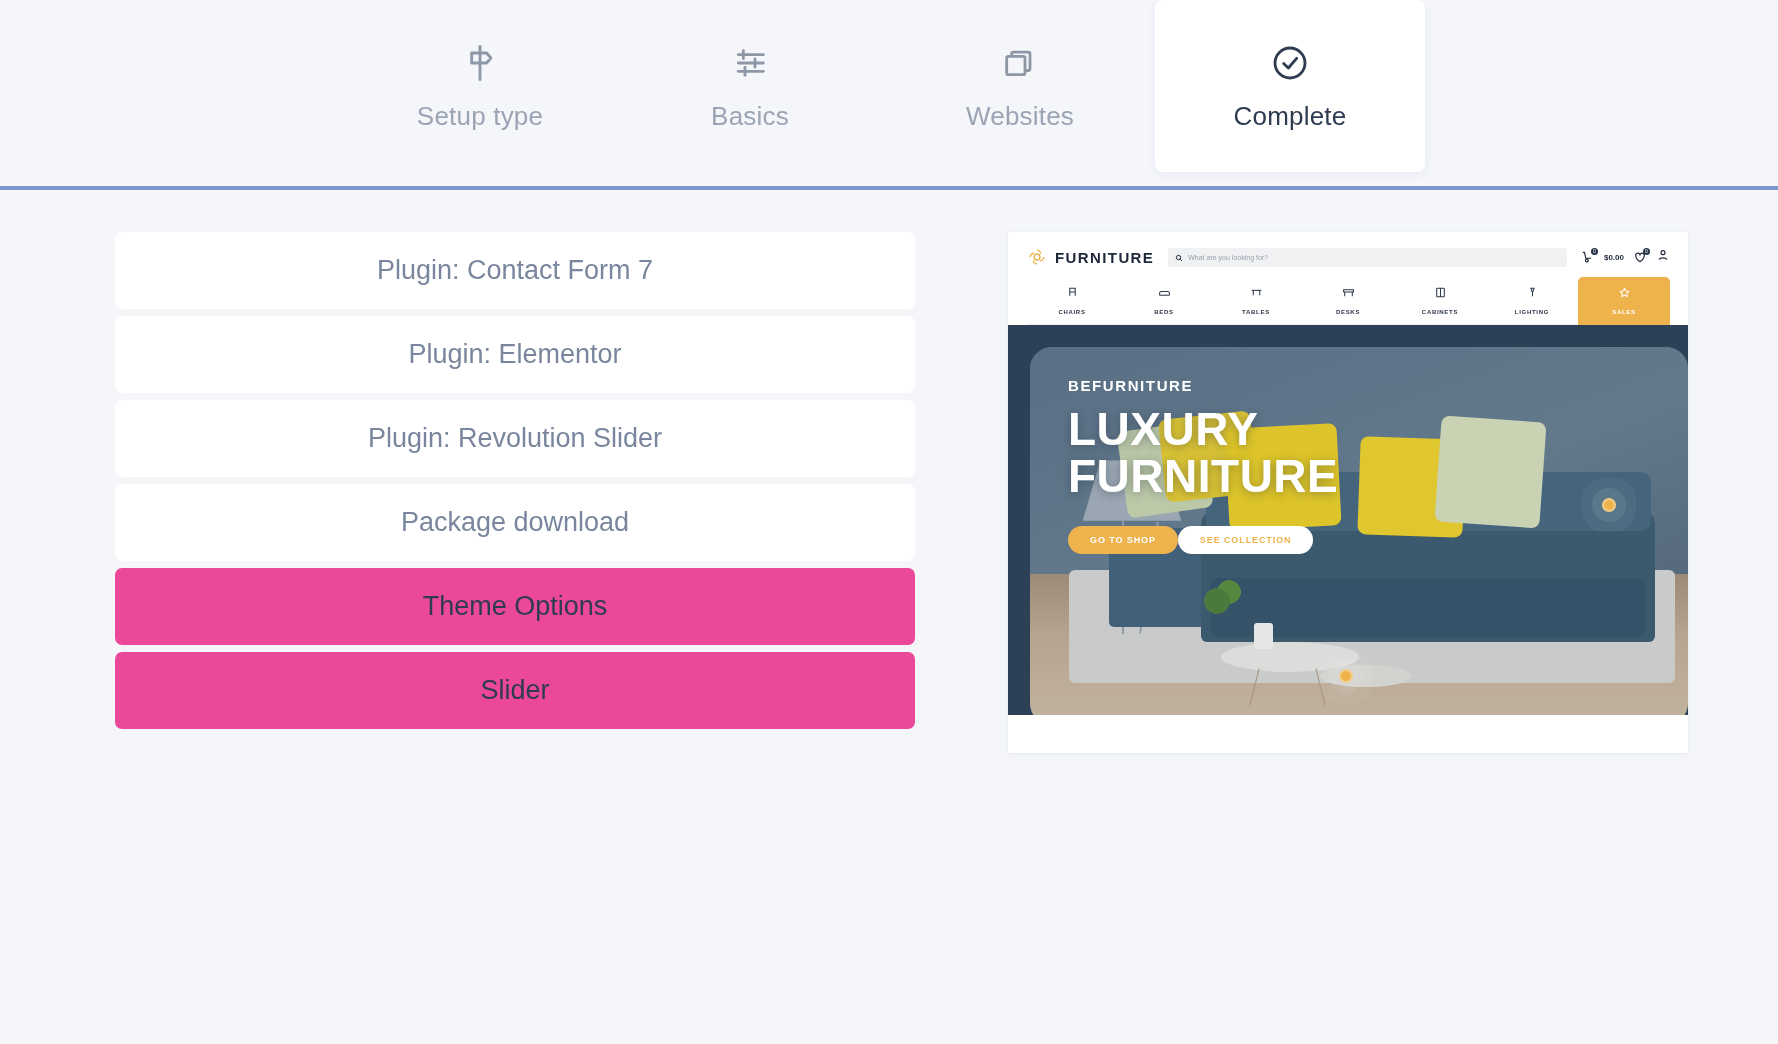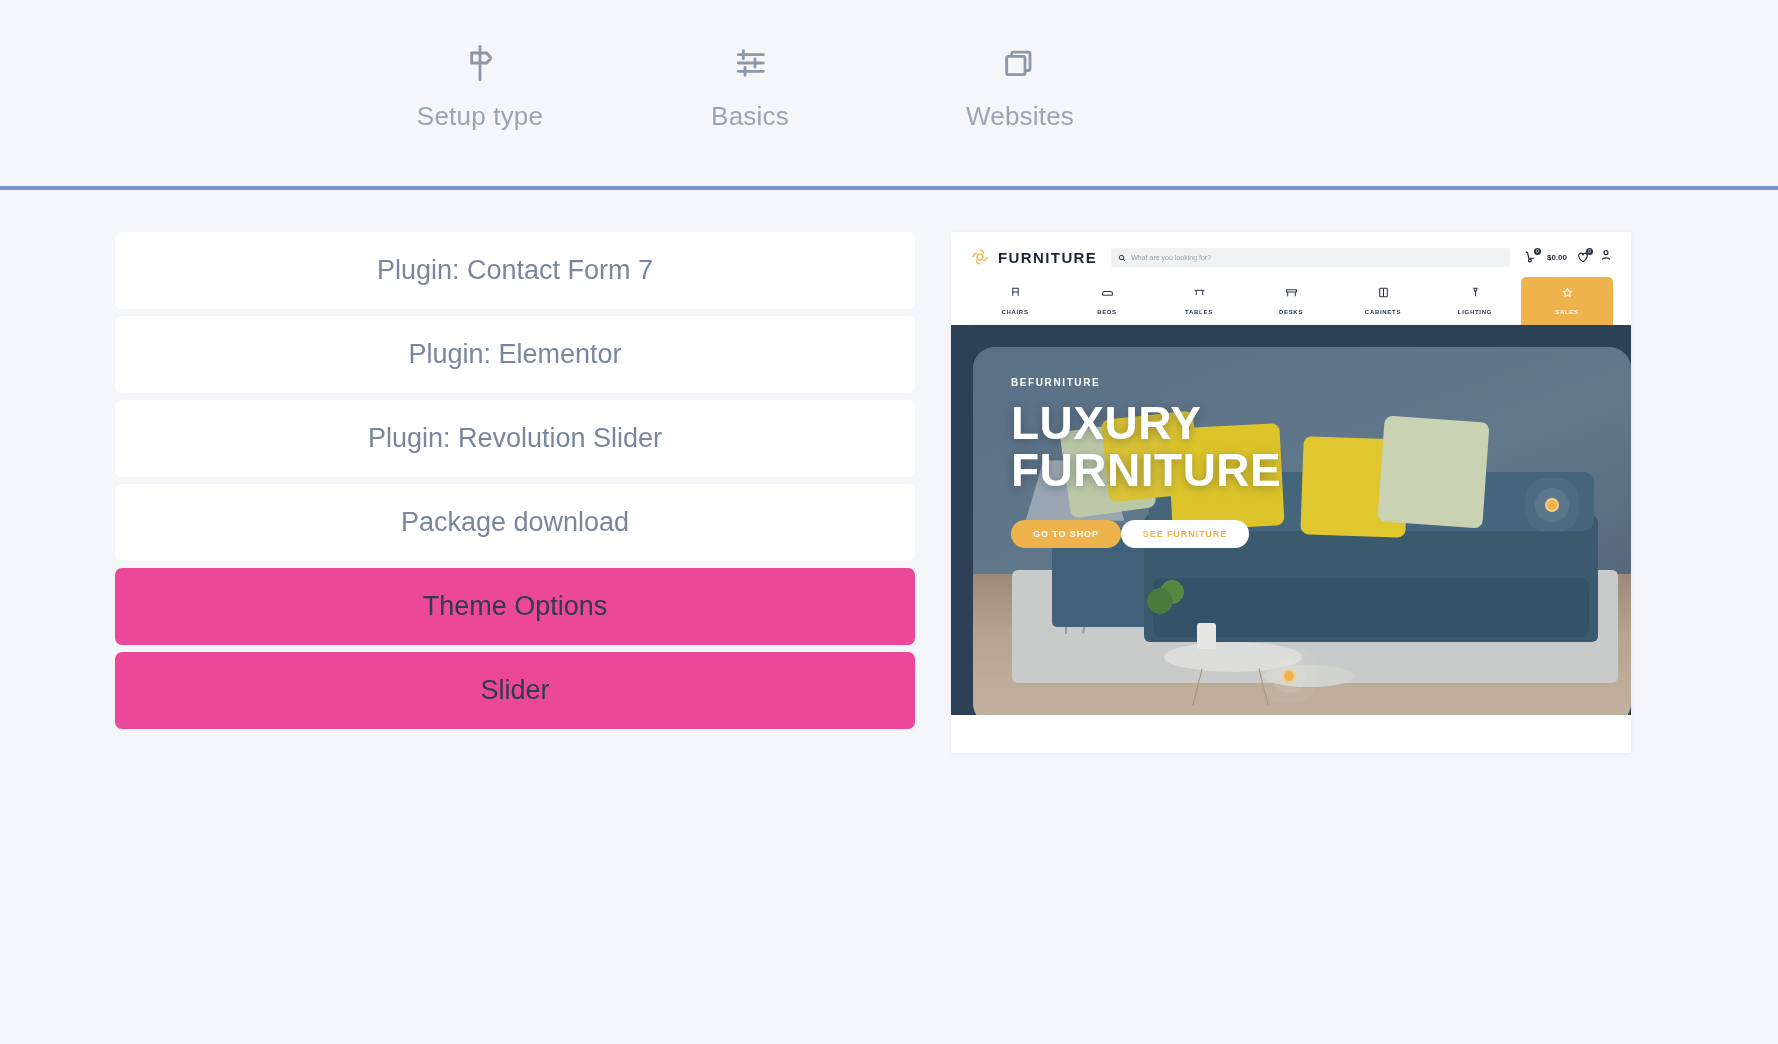--- a/index.html
+++ b/index.html
@@ -99,21 +99,21 @@
     position: absolute;
     right: 48px;
     top: 50%;
     transform: translateY(-50%);
     width: 34px;
     height: 34px;
   }
 
   
   .preview-wrap {
-    margin-left: 36px;
+    margin-left: 93px;
     width: 760px;
   }
   .preview {
     width: 680px;
     background: #ffffff;
     border-radius: 2px;
     overflow: hidden;
     box-shadow: 0 1px 4px rgba(40,55,85,.07);
   }
   .pv-header { background: #fff; padding: 14px 18px 0 18px; }
@@ -291,21 +291,21 @@
   .hs-1 { right: 11%; top: 40%; }
   .hs-2 { left: 47%; bottom: 11%; }
 
   .hero-copy {
     position: absolute;
     left: 60px;
     top: 52px;
     z-index: 5;
   }
   .hero-eyebrow {
-    font-size: 10px;
+    font-size: 15px;
     letter-spacing: 1.6px;
     font-weight: bold;
     color: #fff;
     margin-bottom: 12px;
   }
   .hero-title {
     font-size: 46px;
     line-height: 1.02;
     font-weight: bold;
     color: #ffffff;
@@ -359,20 +359,29 @@
     <div class="step">
       <span class="step-icon">
         <svg width="40" height="40" viewBox="0 0 24 24" fill="none" stroke="#8d97a6" stroke-width="1.7" stroke-linejoin="round">
           <rect x="4" y="8" width="11" height="11" rx="1"></rect>
           <path d="M7 8V6.5a1 1 0 0 1 1-1h9a1 1 0 0 1 1 1v9a1 1 0 0 1-1 1H15"></path>
         </svg>
       </span>
       <span class="step-label">Websites</span>
     </div>
 
+    <div class="step is-active">
+      <span class="step-icon">
+        <svg width="40" height="40" viewBox="0 0 24 24" fill="none" stroke="#2e3b50" stroke-width="1.7" stroke-linecap="round" stroke-linejoin="round">
+          <circle cx="12" cy="12" r="9"></circle>
+          <polyline points="8.2,12.3 11,15 16,9.2"></polyline>
+        </svg>
+      </span>
+      <span class="step-label">Complete</span>
+    </div>
 
   </div>
 </div>
 
 <div class="body-area">
 
   <div class="task-list">
 
     <div class="task-row done">
       <span>Plugin: Contact Form 7</span>
@@ -549,21 +558,21 @@
           <div class="hotspot hs-1"></div>
           <div class="hotspot hs-2"></div>
         </div>
 
         <div class="hero-copy">
           <div class="hero-eyebrow">BEFURNITURE</div>
           <div class="hero-title">LUXURY</div>
           <div class="hero-title">FURNITURE</div>
           <div class="hero-btns">
             <div class="hero-btn primary">GO TO SHOP</div>
-            <div class="hero-btn ghost">SEE FURNITURE</div>
+            <div class="hero-btn ghost">SEE COLLECTION</div>
           </div>
         </div>
       </div>
 
       <div class="pv-footer"></div>
     </div>
   </div>
 
 </div>
 

